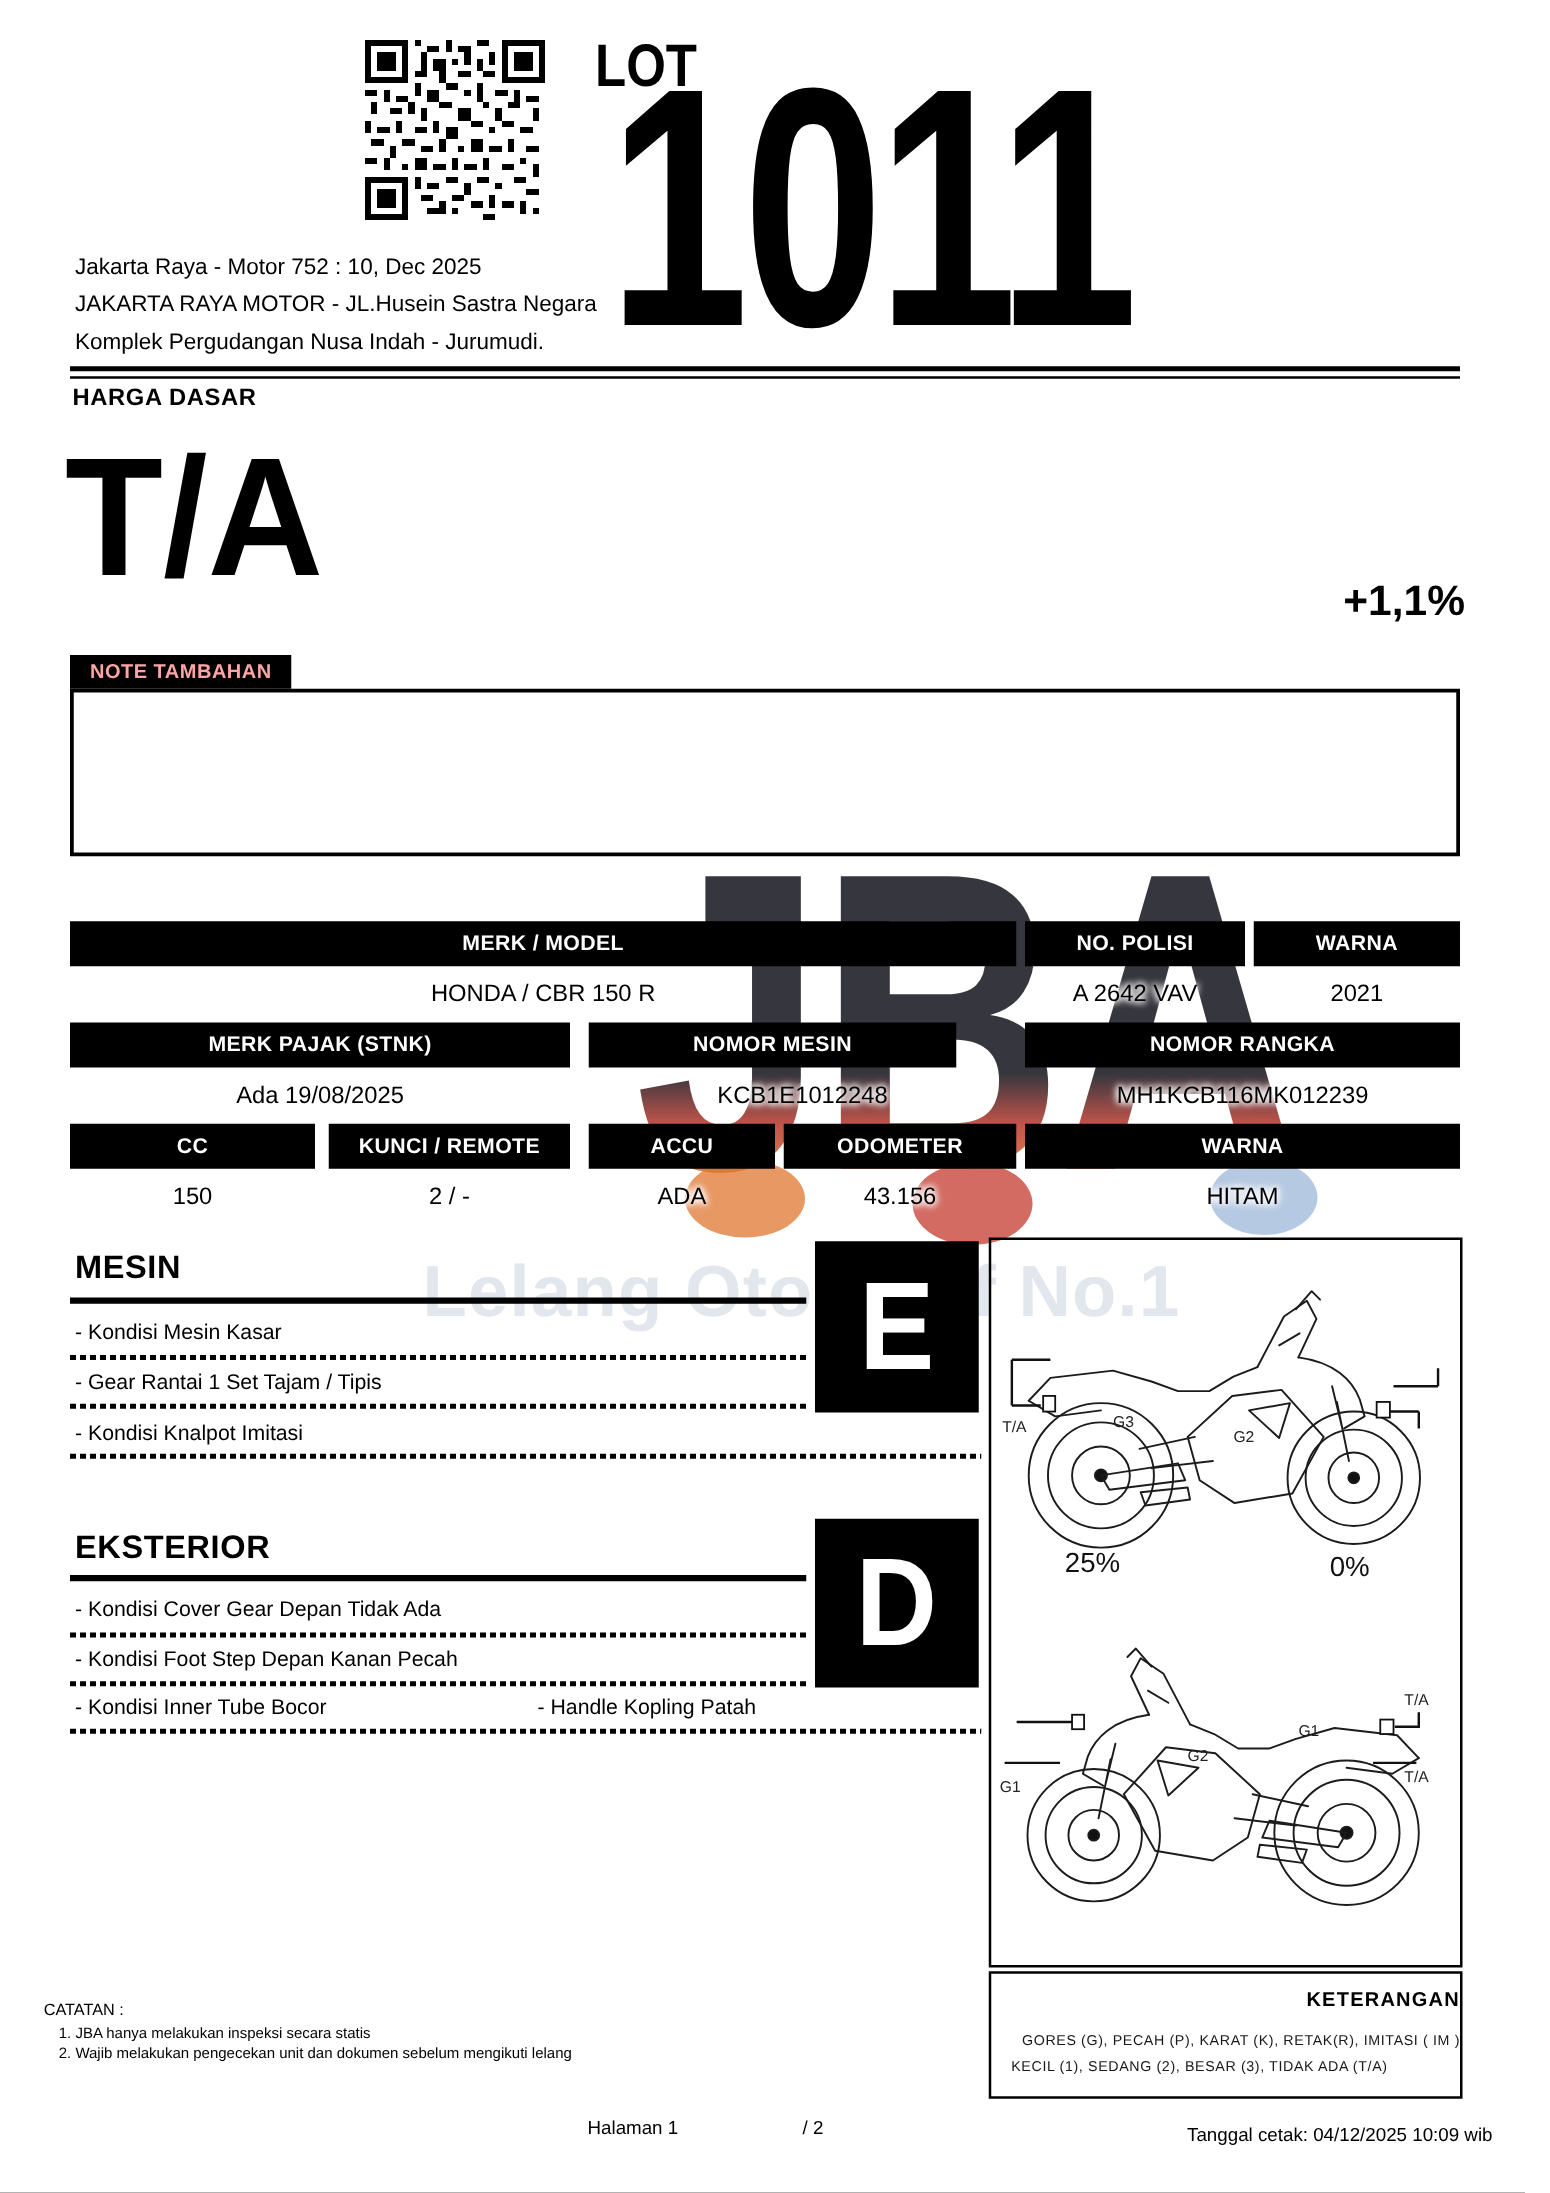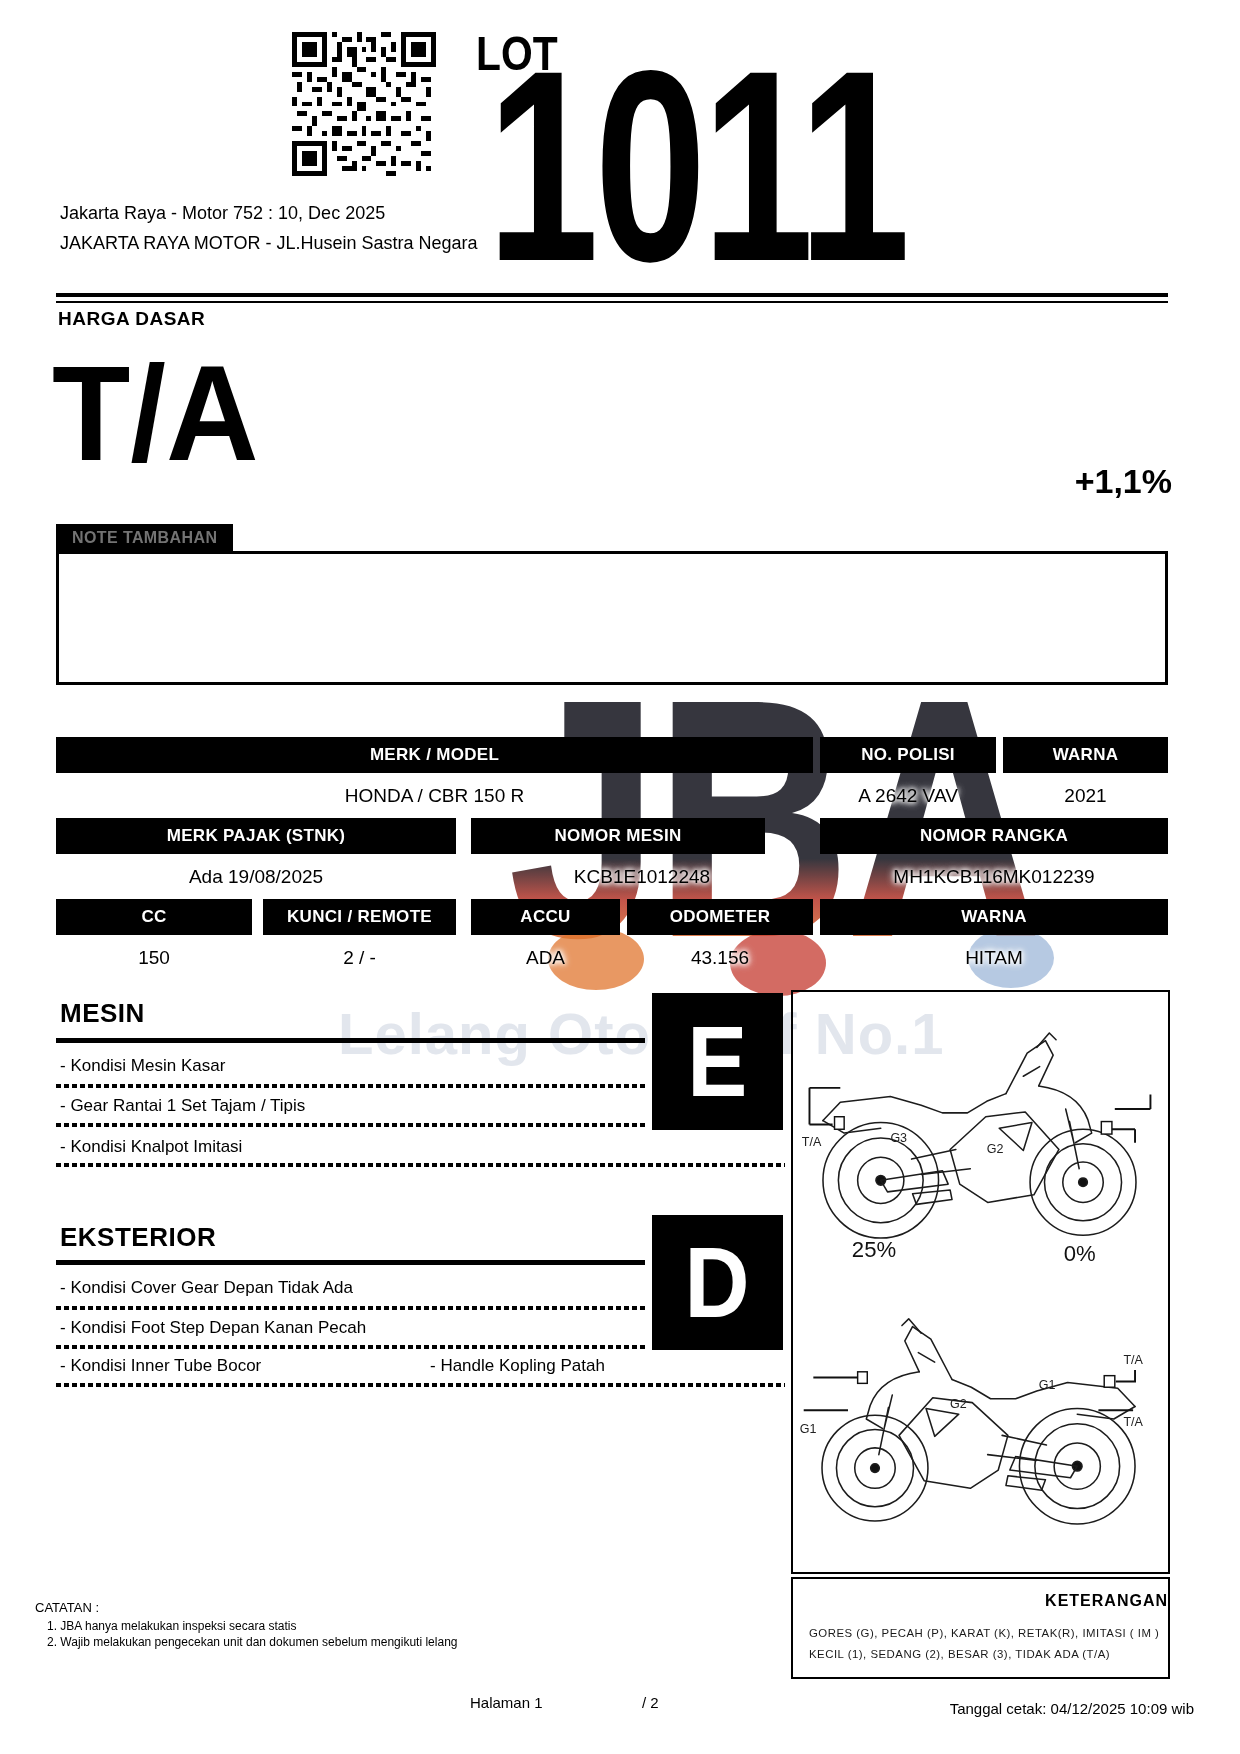--- a/index.html
+++ b/index.html
@@ -18,21 +18,21 @@
   
   #content{position:absolute;inset:0;z-index:1;}
   .addr{font-size:18px;line-height:30px;}
   .rule2{border-top:4px solid #000;border-bottom:2px solid #000;height:4px;}
   .lot-label{font-size:48px;font-weight:700;transform:scaleX(.85);transform-origin:left top;line-height:1;}
   .lot-number{font-size:272px;font-weight:700;line-height:.9;letter-spacing:-6px;
               transform:scaleX(.74);transform-origin:left top;white-space:nowrap;}
   .harga-label{font-size:19px;letter-spacing:.5px;}
   .harga-value{font-size:135px;font-weight:700;line-height:1;transform:scaleX(.95);transform-origin:left top;}
   .increment{font-size:34px;font-weight:700;}
-  .note-tab{background:#000;color:#737373;font-size:16px;font-weight:700;line-height:28px;
+  .note-tab{background:#000;color:#fca5a5;font-size:16px;font-weight:700;line-height:28px;
             height:28px;padding:0 16px;letter-spacing:.4px;}
   .note-box{border:3px solid #000;background:#fff;}
   .hdr{background:#000;color:#fff;font-size:17px;font-weight:700;text-align:center;
        line-height:36px;height:36px;letter-spacing:.3px;overflow:hidden;}
   .val{font-size:19px;text-align:center;line-height:43px;height:43px;
        text-shadow:0 0 5px #fff,0 0 5px #fff,0 0 8px #fff,0 0 8px #fff;}
   .sec-title{font-size:26px;font-weight:700;letter-spacing:.5px;}
   .sec-rule{background:#000;height:5px;}
   .sec-item{font-size:17px;white-space:nowrap;}
   .dotted{height:4px;background:repeating-linear-gradient(90deg,#000 0 5px,transparent 5px 8px);}
@@ -161,20 +161,21 @@
           <rect x="19" y="28" width="2" height="1"></rect>
       </g>
     </svg>
 
     <div class="abs lot-label" style="left:476px;top:30px;">LOT</div>
     <div class="abs lot-number" style="left:487px;top:44px;">1011</div>
 
     <div class="abs addr" style="left:60px;top:198px;width:560px;">
       <div>Jakarta Raya - Motor 752 : 10, Dec 2025</div>
       <div>JAKARTA RAYA MOTOR - JL.Husein Sastra Negara</div>
+      <div>Komplek Pergudangan Nusa Indah - Jurumudi.</div>
     </div>
 
     <div class="abs rule2" style="left:56px;top:293px;width:1112px;"></div>
 
     <div class="abs harga-label" style="left:58px;top:308px;font-weight:bold;">HARGA DASAR</div>
     <div class="abs harga-value" style="left:52px;top:346px;">T/A</div>
     <div class="abs increment" style="right:68px;top:462px;">+1,1%</div>
 
     <div class="abs note-tab" style="left:56px;top:524px;">NOTE TAMBAHAN</div>
     <div class="abs note-box" style="left:56px;top:551px;width:1106px;height:128px;"></div>
@@ -300,21 +301,21 @@
       </g>
       <text x="4" y="148" font-size="13" fill="#222">G1</text>
       <text x="160" y="122" font-size="13" fill="#222">G2</text>
       <text x="252" y="102" font-size="13" fill="#222">G1</text>
       <text x="340" y="76" font-size="13" fill="#222">T/A</text>
       <text x="340" y="140" font-size="13" fill="#222">T/A</text>
     </svg>
 
     <div class="abs frame" style="left:791px;top:1577px;width:375px;height:98px;padding:0;">
       <div class="ket-title" style="margin:13px 0 6px 16px;text-align:right;">KETERANGAN</div>
-      <div class="ket-line" style="margin:17px 0 9px 16px;">GORES (G), PECAH (P), KARAT (K), RETAK(R), IMITASI ( IM )</div>
+      <div class="ket-line" style="margin:17px 0 9px 16px;text-align:right;">GORES (G), PECAH (P), KARAT (K), RETAK(R), IMITASI ( IM )</div>
       <div class="ket-line" style="margin:0 0 0 16px;">KECIL (1), SEDANG (2), BESAR (3), TIDAK ADA (T/A)</div>
     </div>
 
     <div class="abs" style="left:35px;top:1600px;">
       <div class="catatan-title">CATATAN :</div>
       <div class="catatan-item" style="margin-left:12px;margin-top:3px;">1. JBA hanya melakukan inspeksi secara statis</div>
       <div class="catatan-item" style="margin-left:12px;">2. Wajib melakukan pengecekan unit dan dokumen sebelum mengikuti lelang</div>
     </div>
 
     <div class="abs footer-txt" style="left:470px;top:1694px;">Halaman 1</div>

